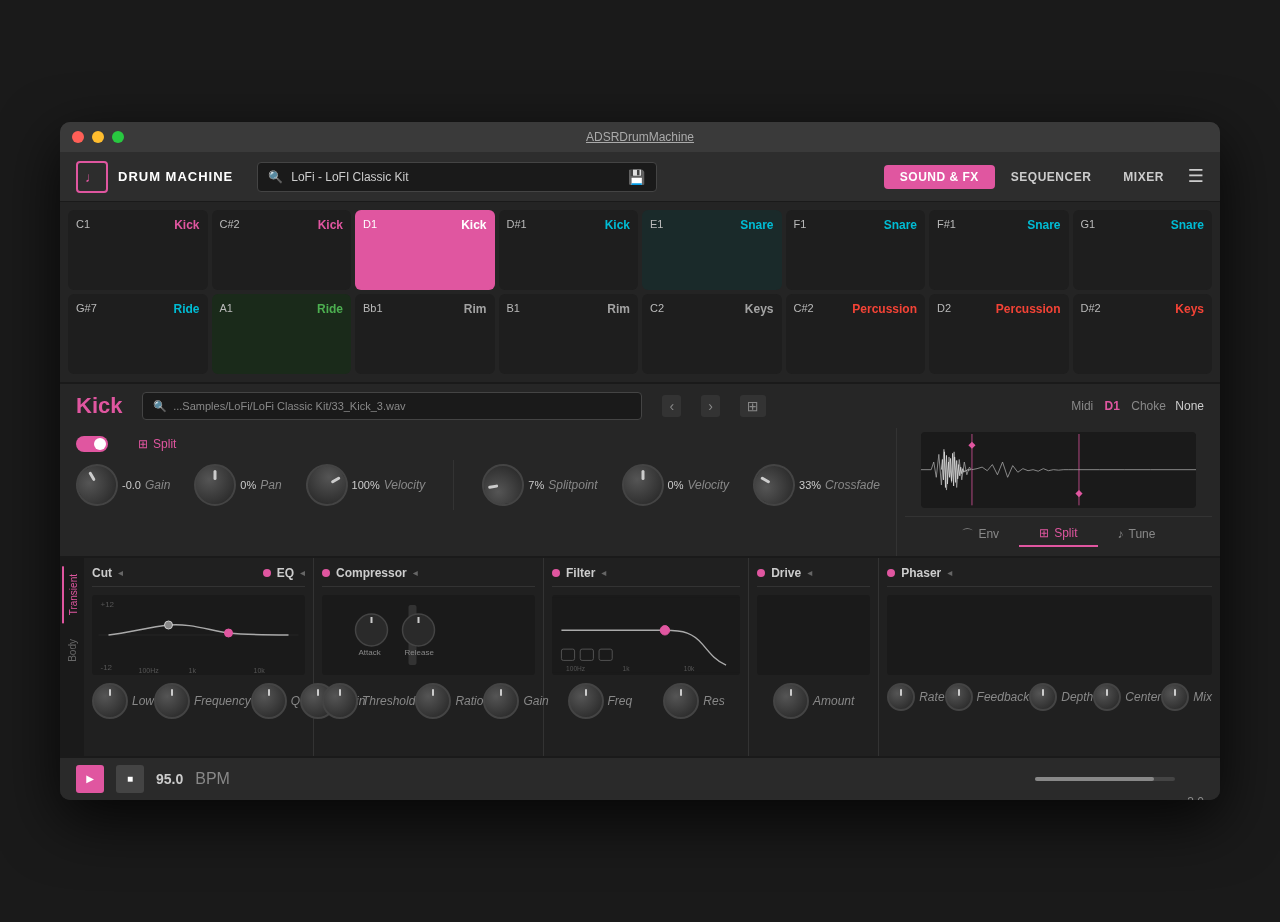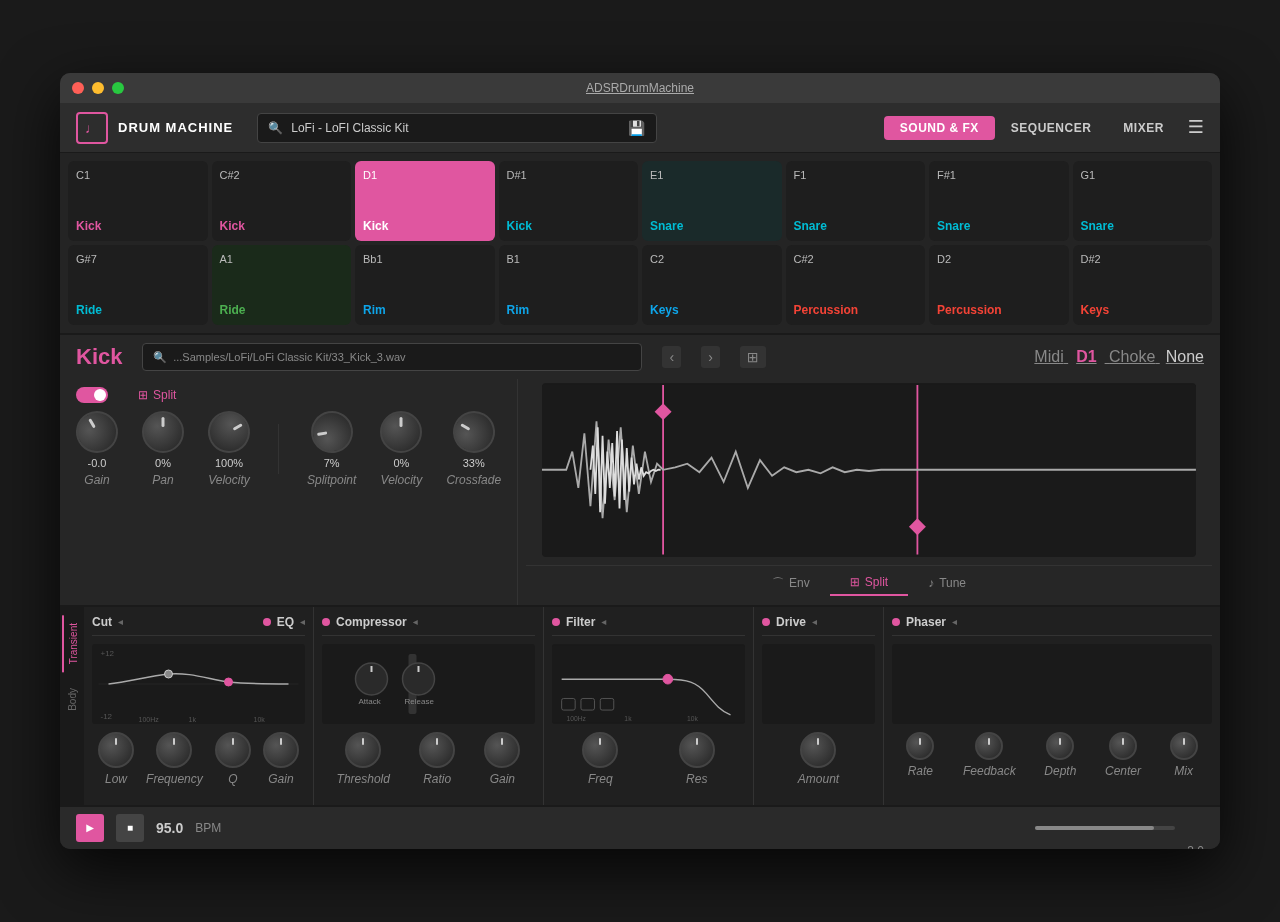--- a/index.html
+++ b/index.html
@@ -118,36 +118,36 @@
       gap: 4px;
       padding: 8px;
       background: #242424;
     }
     .pad {
       background: #1e1e1e;
       border-radius: 6px;
       padding: 8px;
       height: 80px;
       display: flex;
-      flex-direction: column;
+      flex-direction: row;
       justify-content: space-between;
       cursor: pointer;
       position: relative;
       overflow: hidden;
     }
     .pad.active-pink { background: #e056a0; }
     .pad.teal-glow { background: #1a2a2a; }
     .pad.green-glow { background: #1a2a1a; gap: 32px; }
     .pad-note { font-size: 11px; color: #bbb; font-weight: 500; }
     .pad.active-pink .pad-note { color: #fff; }
     .pad-name { font-size: 12px; font-weight: 600; }
     .pad-name.pink { color: #e056a0; }
     .pad-name.cyan { color: #00bcd4; }
     .pad-name.green { color: #4caf50; }
-    .pad-name.orange { color: #0ea5e9; }
+    .pad-name.orange { color: #a3a3a3; }
     .pad-name.red { color: #f44336; }
     .pad-name.white { color: #ffffff; }
 
     
     .sound-section {
       background: #262626;
       border-top: 2px solid #1a1a1a;
     }
     .sound-header {
       display: flex;
@@ -169,21 +169,21 @@
       height: 28px;
       display: flex;
       align-items: center;
       padding: 0 10px;
       gap: 6px;
       max-width: 500px;
     }
     .file-search span { color: #888; font-size: 11px; }
     .nav-arrow { color: #888; font-size: 14px; cursor: pointer; background: #333; border: none; border-radius: 3px; padding: 3px 7px; }
     .expand-btn { color: #888; font-size: 14px; cursor: pointer; background: #333; border: none; border-radius: 3px; padding: 3px 7px; }
-    .midi-info { color: #888; font-size: 16px; margin-left: auto; text-decoration: underline; }
+    .midi-info { color: #888; font-size: 12px; margin-left: auto; }
     .midi-d1 { color: #e056a0; font-weight: 600; }
 
     
     .controls-row {
       display: flex;
       align-items: center;
       padding: 8px 16px 4px;
       gap: 30px;
     }
     .toggle-switch {
@@ -213,21 +213,20 @@
     }
 
     .knobs-row {
       display: flex;
       align-items: center;
       padding: 4px 16px 8px;
       gap: 24px;
     }
     .knob-group {
       display: flex;
-      flex-direction: column;
       align-items: center;
       gap: 4px;
     }
     .knob {
       width: 42px; height: 42px;
       border-radius: 50%;
       background: radial-gradient(circle at 35% 35%, #555, #222);
       border: 2px solid #444;
       position: relative;
       cursor: pointer;
@@ -403,21 +402,21 @@
       width: 28px; height: 28px;
       display: flex; align-items: center; justify-content: center;
       cursor: pointer;
       color: white; font-size: 10px;
     }
     .bpm-display {
       color: #ccc;
       font-size: 14px;
       font-weight: 600;
     }
-    .bpm-label { color: #888; font-size: 12px; }
+    .bpm-label { color: #888; font-size: 16px; }
     .volume-slider {
       margin-left: auto;
       display: flex;
       align-items: center;
       gap: 8px;
     }
     .slider-track {
       width: 140px; height: 4px;
       background: #444;
       border-radius: 2px;

